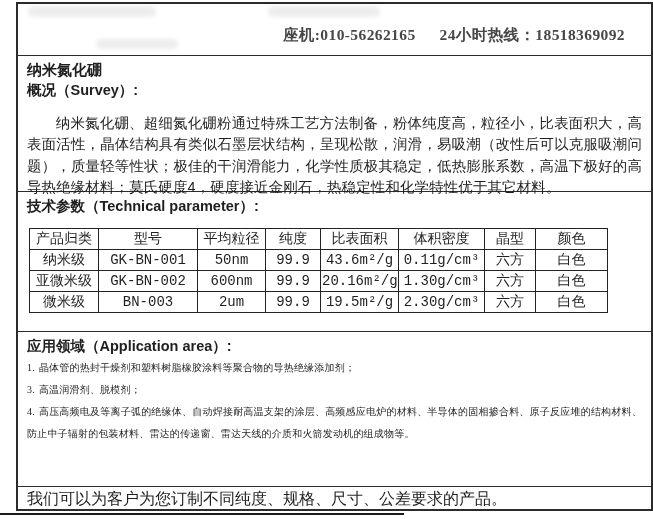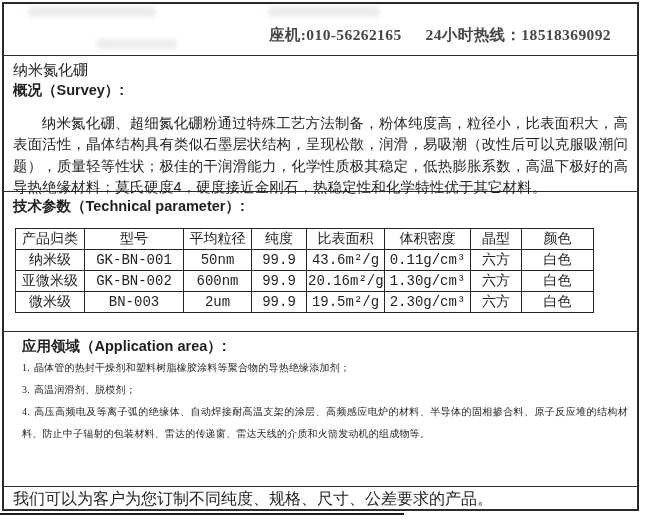--- a/index.html
+++ b/index.html
@@ -4,44 +4,44 @@
 <style>
   html,body{margin:0;padding:0;background:#fff;}
   .page{position:relative;width:653px;height:519px;background:#ffffff;overflow:hidden;
         font-family:"Liberation Sans","DejaVu Sans",sans-serif;color:#1f1f1f;}
   
   .watermark{position:absolute;background:#ededed;border-radius:8px;filter:blur(2px);}
   .wm1{left:28px;top:6px;width:128px;height:11px;}
   .wm2{left:268px;top:6px;width:112px;height:11px;}
   .wm3{left:96px;top:39px;width:82px;height:10px;}
 
-  .doc-frame{position:absolute;left:2px;top:2px;width:637px;height:509px;box-sizing:border-box;
+  .doc-frame{position:absolute;left:16px;top:2px;width:637px;height:509px;box-sizing:border-box;
              border:2px solid #2b2b2b;display:flex;flex-direction:column;background:transparent;justify-content:flex-end;}
   .sec{box-sizing:border-box;border-bottom:1px solid #2b2b2b;}
 
   .header-sec{height:52px;display:flex;align-items:flex-end;justify-content:flex-end;
               padding:0 26px 9px 0;}
   .contact{font-family:"Liberation Serif","DejaVu Serif",serif;font-weight:bold;
            font-size:15.5px;color:#474747;letter-spacing:.4px;white-space:nowrap;}
   .contact .hotline{margin-left:24px;}
 
   .survey-sec{height:136px;padding:3px 9px 0 9px;}
-  .doc-title{font-size:15px;font-weight:normal;line-height:21px;}
+  .doc-title{font-size:15px;font-weight:bold;line-height:21px;}
   .sec-heading{font-size:14.5px;font-weight:bold;line-height:21px;}
   .survey-text{font-size:14.4px;line-height:21.5px;text-indent:2em;text-align:justify;
                letter-spacing:.2px;margin-top:12px;}
 
   .tech-sec{height:141px;padding:4px 20px 0 9px;}
   .param-table{border-collapse:collapse;table-layout:fixed;width:578px;margin:11px 0 12px 2px;}
   .param-table th,.param-table td{border:1px solid #232323;text-align:center;height:20px;
       padding:0 1px;font-weight:normal;font-size:14px;overflow:hidden;white-space:nowrap;}
   .param-table td{font-family:Liberation Mono, monospace;font-size:14px;}
   .param-table th{font-family:"Liberation Sans","DejaVu Sans",sans-serif;}
 
-  .app-sec{height:155px;padding:4px 9px 0 18px;}
+  .app-sec{height:155px;padding:4px 9px 0 9px;}
   .app-item{font-size:10px;line-height:21.8px;text-align:justify;letter-spacing:.2px;}
   .item-num{font-family:"Liberation Serif","DejaVu Serif",serif;margin-right:4px;}
 
   .note-sec{flex:1;border-bottom:none;padding:2px 9px 0 9px;font-size:16px;line-height:20px;}
 
   .footer-rule{position:absolute;left:0px;top:513px;width:404px;height:2px;background:#1a1a1a;}
 </style>
 </head>
 <body>
 

